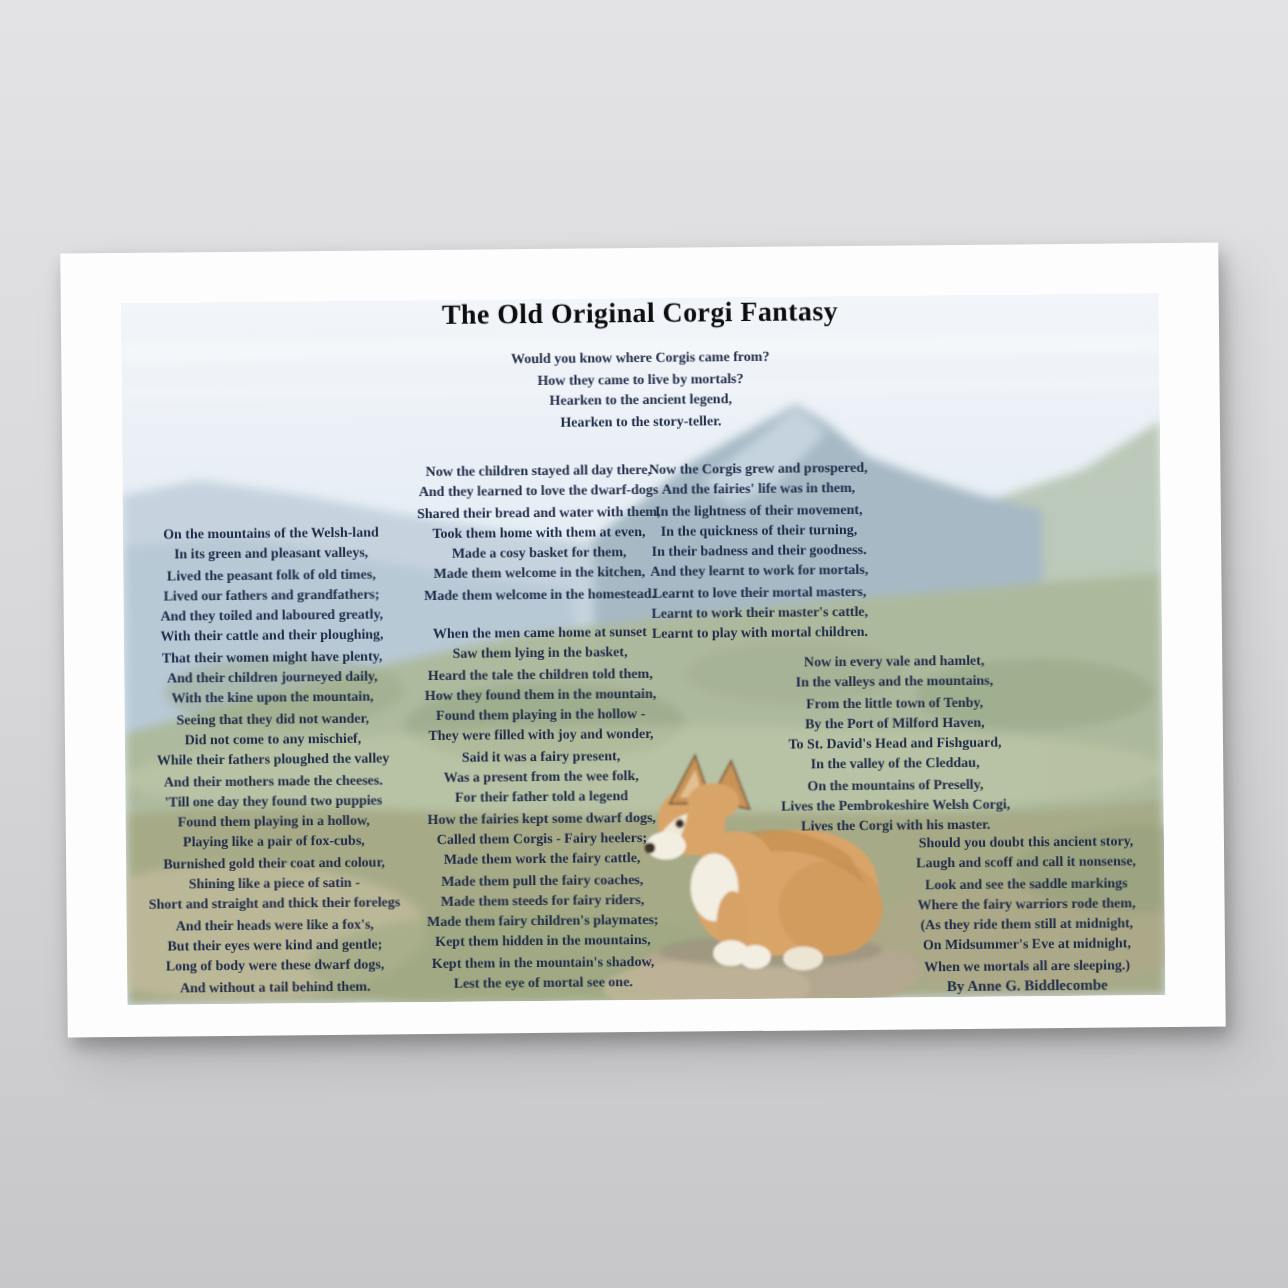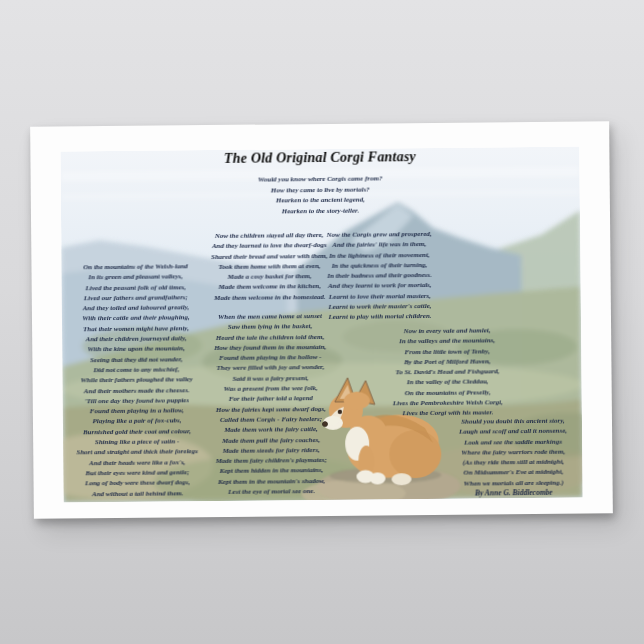--- a/index.html
+++ b/index.html
@@ -1,18 +1,18 @@
 <!DOCTYPE html>
 <html style="--c-paper: #fdfdfd; --c-title_text: #0d0d0d; --c-text: #1e2a47; --c-sky_top: #f2f5f9; --c-sky_bottom: #d3e1ed; --c-mountain: #a6b9c5; --c-hills_far: #c6d3de; --c-hills: #b7c8d5; --c-ridge: #b7c5b4; --c-meadow: #adb99b; --c-foreground: #a6aa87; --c-rock: #b3a88f; --c-corgi_coat: #d9a468; --c-corgi_white: #f2eee2; --c-bg_top: #e3e3e5; --c-bg_bottom: #c7c7c9;"><head>
 <meta charset="utf-8">
 <style>
   html,body{margin:0;padding:0;width:644px;height:644px;overflow:hidden;
     font-family:"Liberation Serif","DejaVu Serif",serif;}
   .stage{position:absolute;inset:0;
-    background:linear-gradient(180deg,var(--c-bg_top,#e3e3e5) 0%,#d9d9db 45%,var(--c-bg_bottom,#c7c7c9) 100%);font-style:italic;}
+    background:linear-gradient(180deg,var(--c-bg_top,#e3e3e5) 0%,#d9d9db 45%,var(--c-bg_bottom,#c7c7c9) 100%);}
   .poster{position:absolute;left:32px;top:124px;width:579px;height:392px;
     background:var(--c-paper,#fdfdfd);
     transform:rotate(-0.55deg);transform-origin:50% 50%;
     box-shadow:2px 5px 9px rgba(0,0,0,.26),9px 13px 24px rgba(0,0,0,.12);}
   .art{position:absolute;left:30px;top:25px;width:519px;height:351px;overflow:hidden;}
   .art svg{position:absolute;left:0;top:0;width:100%;height:100%;display:block;}
   .txt{position:absolute;text-align:center;font-weight:700;color:var(--c-text,#1e2a47);}
   .title{left:0;right:0;top:0;font-size:14px;line-height:17px;
     color:var(--c-title_text,#0d0d0d);letter-spacing:.2px;}
   .intro{left:0;right:0;top:25px;font-size:7px;}

